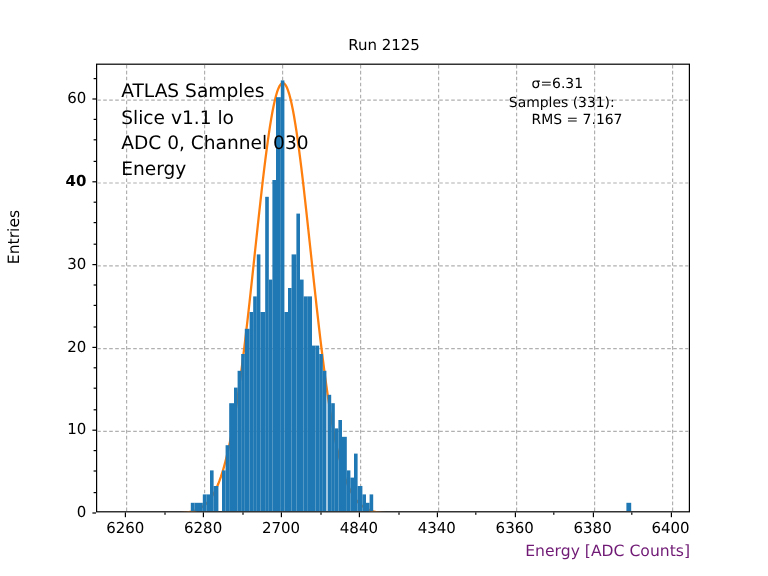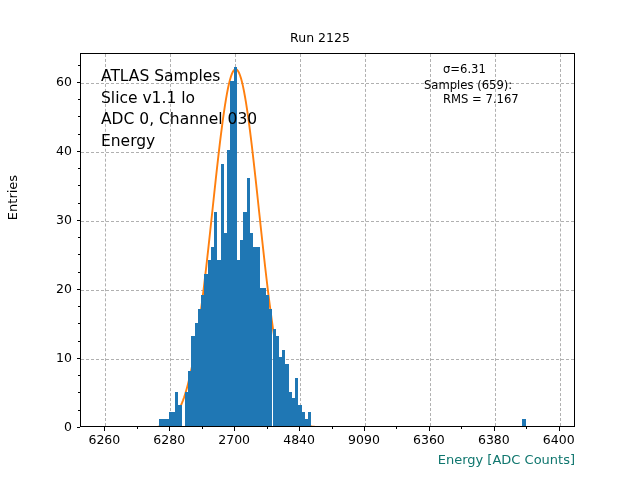--- a/index.html
+++ b/index.html
@@ -105,21 +105,21 @@
     width: 45px;
     left: 27px;
   }
   #xlabel {
     position: absolute;
     left: 80px;
     top: 452px;
     width: 495px;
     text-align: right;
     font-size: 13px;
-    color: #0f766e;
+    color: #701a75;
   }
   #ylabel {
     position: absolute;
     left: -58px;
     top: 190px;
     width: 140px;
     text-align: center;
     font-size: 13px;
     color: #000000;
     transform: rotate(-90deg);
@@ -267,21 +267,21 @@
   <div id="tick-layer">
       <div class="tick-x" style="left: 104.344px;"></div>
       <div class="ticklabel-x" style="left: 69.3443px;">6260</div>
       <div class="tick-x" style="left: 169.262px;"></div>
       <div class="ticklabel-x" style="left: 134.262px;">6280</div>
       <div class="tick-x" style="left: 234.18px;"></div>
       <div class="ticklabel-x" style="left: 199.18px;">2700</div>
       <div class="tick-x" style="left: 299.098px;"></div>
       <div class="ticklabel-x" style="left: 264.098px;">4840</div>
       <div class="tick-x" style="left: 364.016px;"></div>
-      <div class="ticklabel-x" style="left: 329.016px;">9090</div>
+      <div class="ticklabel-x" style="left: 329.016px;">4340</div>
       <div class="tick-x" style="left: 428.934px;"></div>
       <div class="ticklabel-x" style="left: 393.934px;">6360</div>
       <div class="tick-x" style="left: 493.852px;"></div>
       <div class="ticklabel-x" style="left: 458.852px;">6380</div>
       <div class="tick-x" style="left: 558.77px;"></div>
       <div class="ticklabel-x" style="left: 523.77px;">6400</div>
       <div class="tick-x-minor" style="left: 136.803px;"></div>
       <div class="tick-x-minor" style="left: 201.721px;"></div>
       <div class="tick-x-minor" style="left: 266.639px;"></div>
       <div class="tick-x-minor" style="left: 331.557px;"></div>
@@ -290,21 +290,21 @@
       <div class="tick-x-minor" style="left: 526.311px;"></div>
       <div class="tick-y" style="top: 427px;"></div>
       <div class="ticklabel-y" style="top: 419px;">0</div>
       <div class="tick-y" style="top: 357.996px;"></div>
       <div class="ticklabel-y" style="top: 349.996px;">10</div>
       <div class="tick-y" style="top: 288.993px;"></div>
       <div class="ticklabel-y" style="top: 280.993px;">20</div>
       <div class="tick-y" style="top: 219.989px;"></div>
       <div class="ticklabel-y" style="top: 211.989px;">30</div>
       <div class="tick-y" style="top: 150.985px;"></div>
-      <div class="ticklabel-y" style="top: 142.985px;">40</div>
+      <div class="ticklabel-y" style="top: 142.985px; font-weight: bold;">40</div>
       <div class="tick-y" style="top: 81.9815px;"></div>
       <div class="ticklabel-y" style="top: 73.9815px;">60</div>
       <div class="tick-y-minor" style="top: 409.749px;"></div>
       <div class="tick-y-minor" style="top: 392.498px;"></div>
       <div class="tick-y-minor" style="top: 375.247px;"></div>
       <div class="tick-y-minor" style="top: 340.745px;"></div>
       <div class="tick-y-minor" style="top: 323.494px;"></div>
       <div class="tick-y-minor" style="top: 306.244px;"></div>
       <div class="tick-y-minor" style="top: 271.742px;"></div>
       <div class="tick-y-minor" style="top: 254.491px;"></div>
@@ -321,17 +321,17 @@
   <div id="ylabel">Entries</div>
   <div id="xlabel">Energy [ADC Counts]</div>
 
   <div id="annotation"><span>ATLAS Samples</span>
 <span>Slice v1.1 lo</span>
 <span>ADC 0, Channel 030</span>
 <span>Energy</span></div>
 
   <div id="legend">
     <div class="legend-sub">σ=6.31</div>
-    <div class="legend-group-title">Samples (659):</div>
+    <div class="legend-group-title">Samples (331):</div>
     <div class="legend-sub">RMS = 7.167</div>
   </div>
 
 </div>
 
 </body></html>

